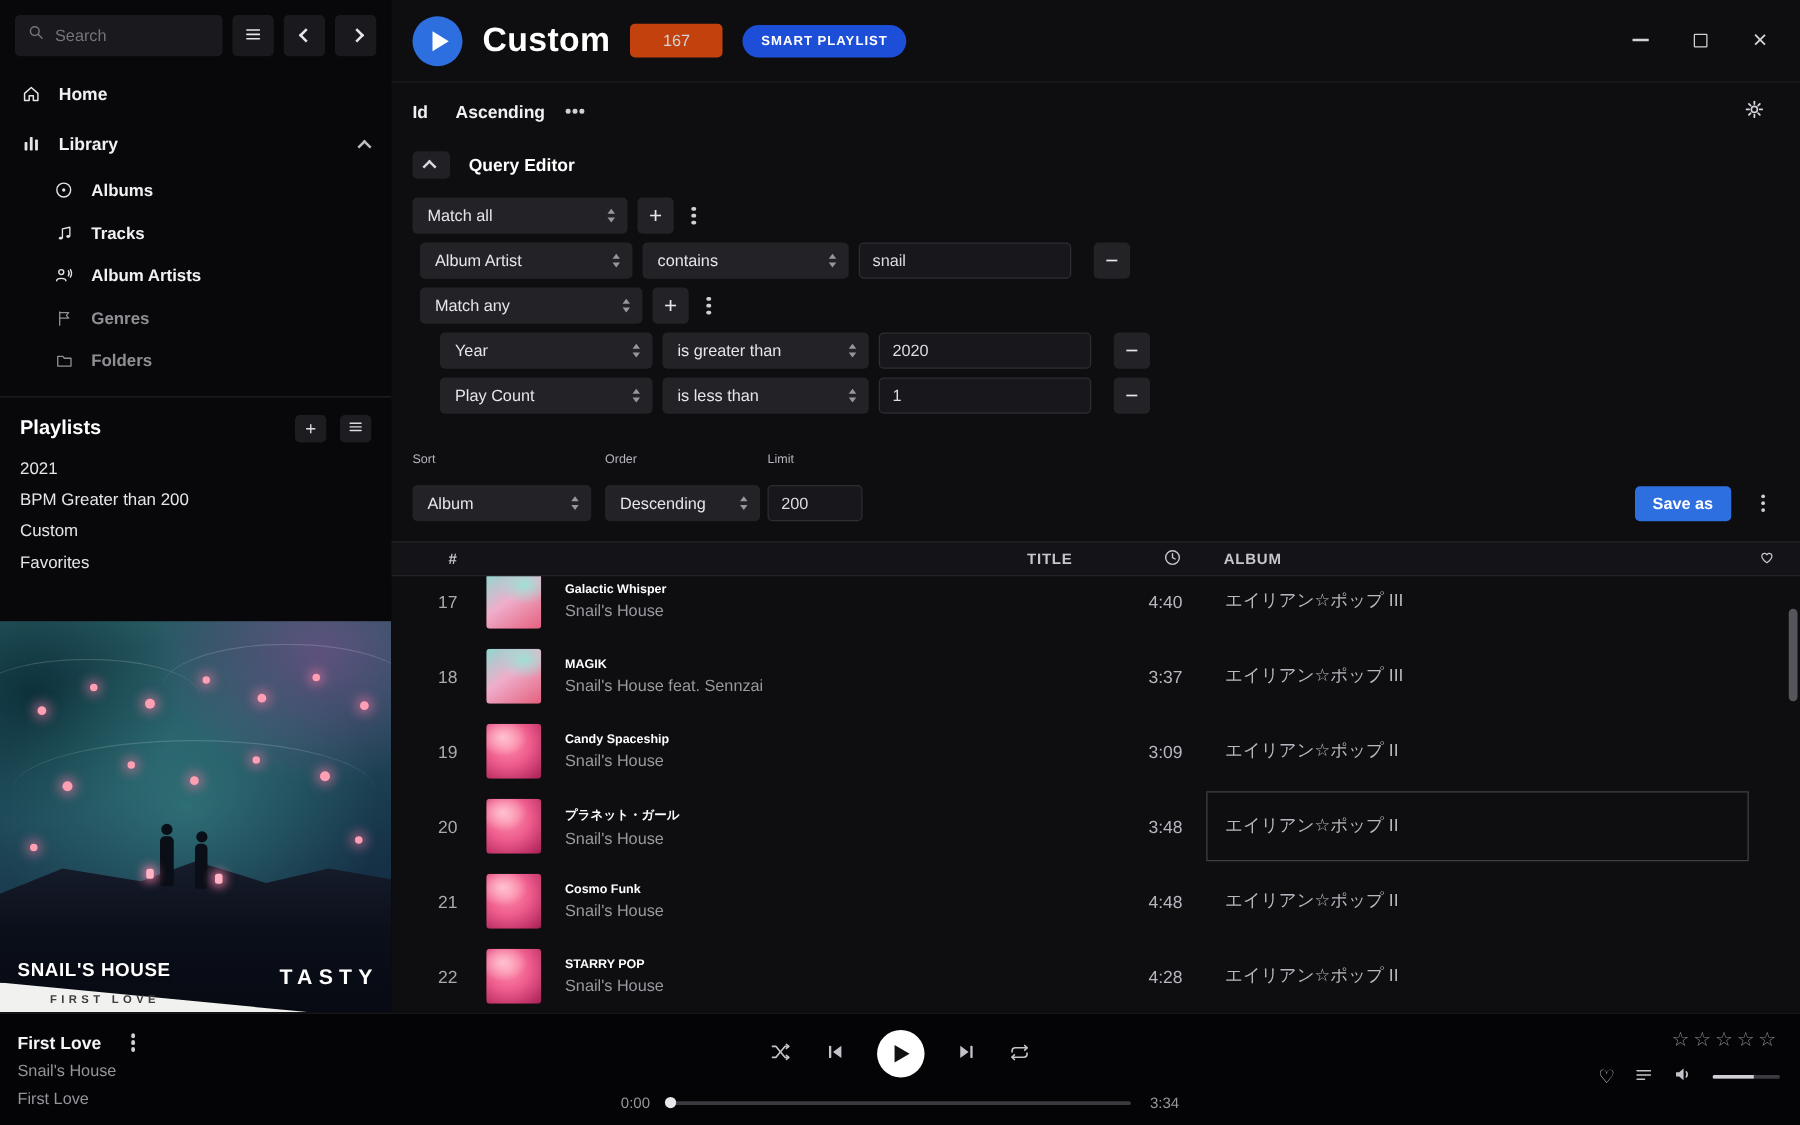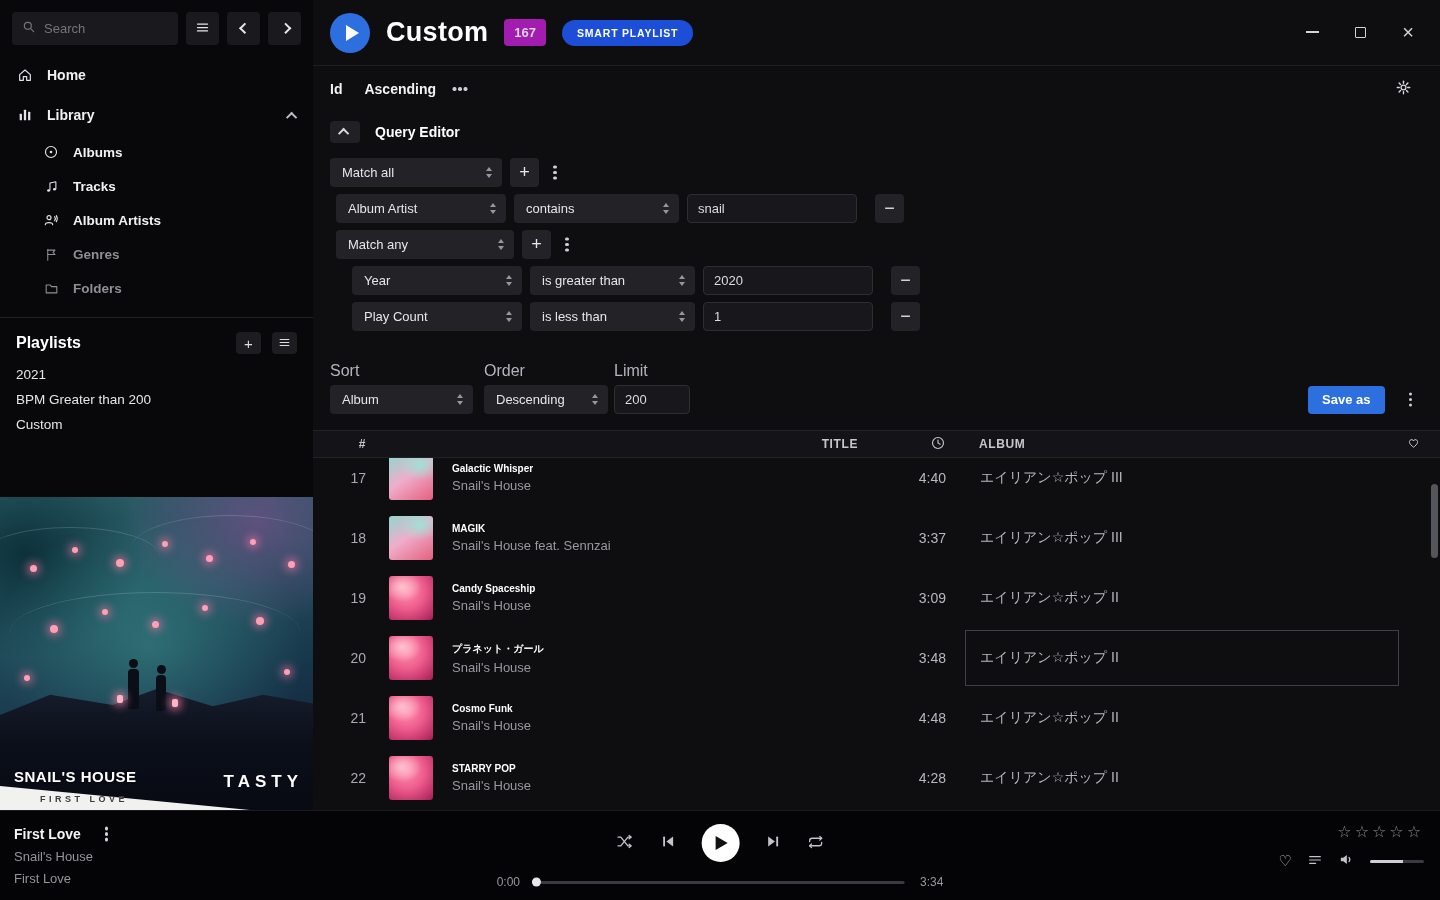--- a/index.html
+++ b/index.html
@@ -50,21 +50,21 @@
   .art-artist { position:absolute; left:14px; bottom:25px; font-size:15px; font-weight:bold; letter-spacing:.5px; color:#fff; text-shadow:0 1px 3px rgba(0,0,0,.5); }
   .art-title { position:absolute; left:40px; bottom:6px; font-size:9px; font-weight:bold; letter-spacing:3.5px; color:#3c3c3e; }
   .art-brand { position:absolute; right:10px; bottom:18px; font-size:17px; font-weight:bold; letter-spacing:5px; color:#fff; }
 
   
   .main { grid-row:1; grid-column:2; background:#0e0e11; position:relative; display:flex; flex-direction:column; overflow:hidden; }
   .m-header { display:flex; align-items:center; gap:16px; height:66px; padding-left:17px; border-bottom:1px solid #1e1e23; flex:0 0 auto; }
   .play-big { width:40px; height:40px; border-radius:50%; background:#2e6fe0; border:none; display:flex; align-items:center; justify-content:center; cursor:pointer; flex:0 0 auto; }
   .play-big .tri { width:0; height:0; border-left:13px solid #fff; border-top:8px solid transparent; border-bottom:8px solid transparent; margin-left:4px; }
   .pl-name { font-size:27px; font-weight:bold; letter-spacing:.3px; }
-  .count-badge { background:#a21caf; color:#d4d4da; font-size:13px; font-weight:bold; padding:6px 10px; border-radius:4px; }
+  .count-badge { background:#c2410c; color:#d4d4da; font-size:13px; font-weight:normal; padding:6px 26px; border-radius:4px; }
   .smart-pill { background:#1d4ed8; color:#fff; font-size:10.5px; font-weight:bold; letter-spacing:.8px; padding:7px 15px; border-radius:13px; }
   .win-controls { position:absolute; top:0; right:0; height:64px; display:flex; align-items:center; gap:32px; padding-right:24px; color:#d2d2d7; }
   .wc { background:none; border:none; color:#d2d2d7; cursor:pointer; display:flex; align-items:center; justify-content:center; width:16px; height:16px; }
   .wc-min i { display:block; width:13px; height:1.6px; background:currentColor; }
   .wc-max i { display:block; width:11px; height:11px; border:1.6px solid currentColor; border-radius:1px; }
   .wc-close { font-size:20px; line-height:1; }
 
   .toolbar { display:flex; align-items:center; height:46px; padding-left:17px; gap:22px; flex:0 0 auto; }
   .toolbar .tlabel { font-size:14px; font-weight:bold; color:#f1f1f4; cursor:pointer; }
   .dots-h { width:3.5px; height:3.5px; border-radius:50%; background:#cfcfd6; box-shadow:-5.5px 0 0 #cfcfd6, 5.5px 0 0 #cfcfd6; display:inline-block; }
@@ -80,21 +80,21 @@
   .updown { display:inline-flex; flex-direction:column; gap:2.5px; margin-left:10px; }
   .updown i { display:block; width:0; height:0; border-left:3.5px solid transparent; border-right:3.5px solid transparent; }
   .updown i.u { border-bottom:4px solid #97979f; }
   .updown i.d { border-top:4px solid #97979f; }
   .w172{width:172px}.w178{width:178px}.w170{width:170px}.w165{width:165px}.w143{width:143px}.w124{width:124px}
   .tinput { height:29px; background:#18181c; border:1px solid #2d2d33; border-radius:4px; color:#dcdce0; font-size:13px; padding:0 10px; outline:none; }
   .sq-btn { width:29px; height:29px; background:#222227; border:none; border-radius:4px; color:#e6e6ea; display:flex; align-items:center; justify-content:center; font-size:18px; cursor:pointer; }
   .kebab-btn { background:none; border:none; padding:0 6px; cursor:pointer; display:flex; align-items:center; height:29px; }
   .gap6 { width:2px; }
 
-  .sort-row-labels { display:flex; margin:24px 0 5px 17px; font-size:16px; color:#b4b4bc; flex:0 0 auto; }
+  .sort-row-labels { display:flex; margin:24px 0 15px 17px; font-size:10px; color:#b4b4bc; flex:0 0 auto; }
   .sort-row-labels .l1{width:154px}.sort-row-labels .l2{width:130px}
   .sort-row { display:flex; align-items:center; margin-left:17px; padding-right:22px; flex:0 0 auto; }
   .sort-row .spacer { flex:1; }
   .save-btn { height:28px; padding:0 14px; background:#2e6fe0; color:#fff; border:none; border-radius:4px; font-size:13px; font-weight:bold; cursor:pointer; }
   .sort-gap1{width:11px}.sort-gap2{width:6px}
 
   
   .thead { display:grid; grid-template-columns:44px 62px 1fr 90px 17px 434px 29px; align-items:center;
     height:28px; margin-top:16px; background:#141418; border-top:1px solid #222228; border-bottom:1px solid #222228;
     font-size:12px; font-weight:bold; letter-spacing:.6px; color:#c6c6cd; flex:0 0 auto; padding-left:17px; padding-right:12px; }
@@ -266,20 +266,23 @@
     </div>
 
     <div class="pl-item">
         <span>2021</span>
       </div>
     <div class="pl-item">
         <span>BPM Greater than 200</span>
       </div>
     <div class="pl-item">
         <span>Custom</span>
+      </div>
+    <div class="pl-item">
+        <span>Favorites</span>
       </div>
 
     <div class="artwork">
       <span class="lstring" style="left:-20px; top:30px; width:180px; height:60px;"></span>
       <span class="lstring" style="left:130px; top:18px; width:200px; height:70px;"></span>
       <span class="lstring" style="left:10px; top:95px; width:290px; height:80px;"></span>
       <span class="lantern" style="left:30px; top:68px; width:7px; height:7px;"></span>
       <span class="lantern" style="left:72px; top:50px; width:6px; height:6px;"></span>
       <span class="lantern" style="left:116px; top:62px; width:8px; height:8px;"></span>
       <span class="lantern" style="left:162px; top:44px; width:6px; height:6px;"></span>

